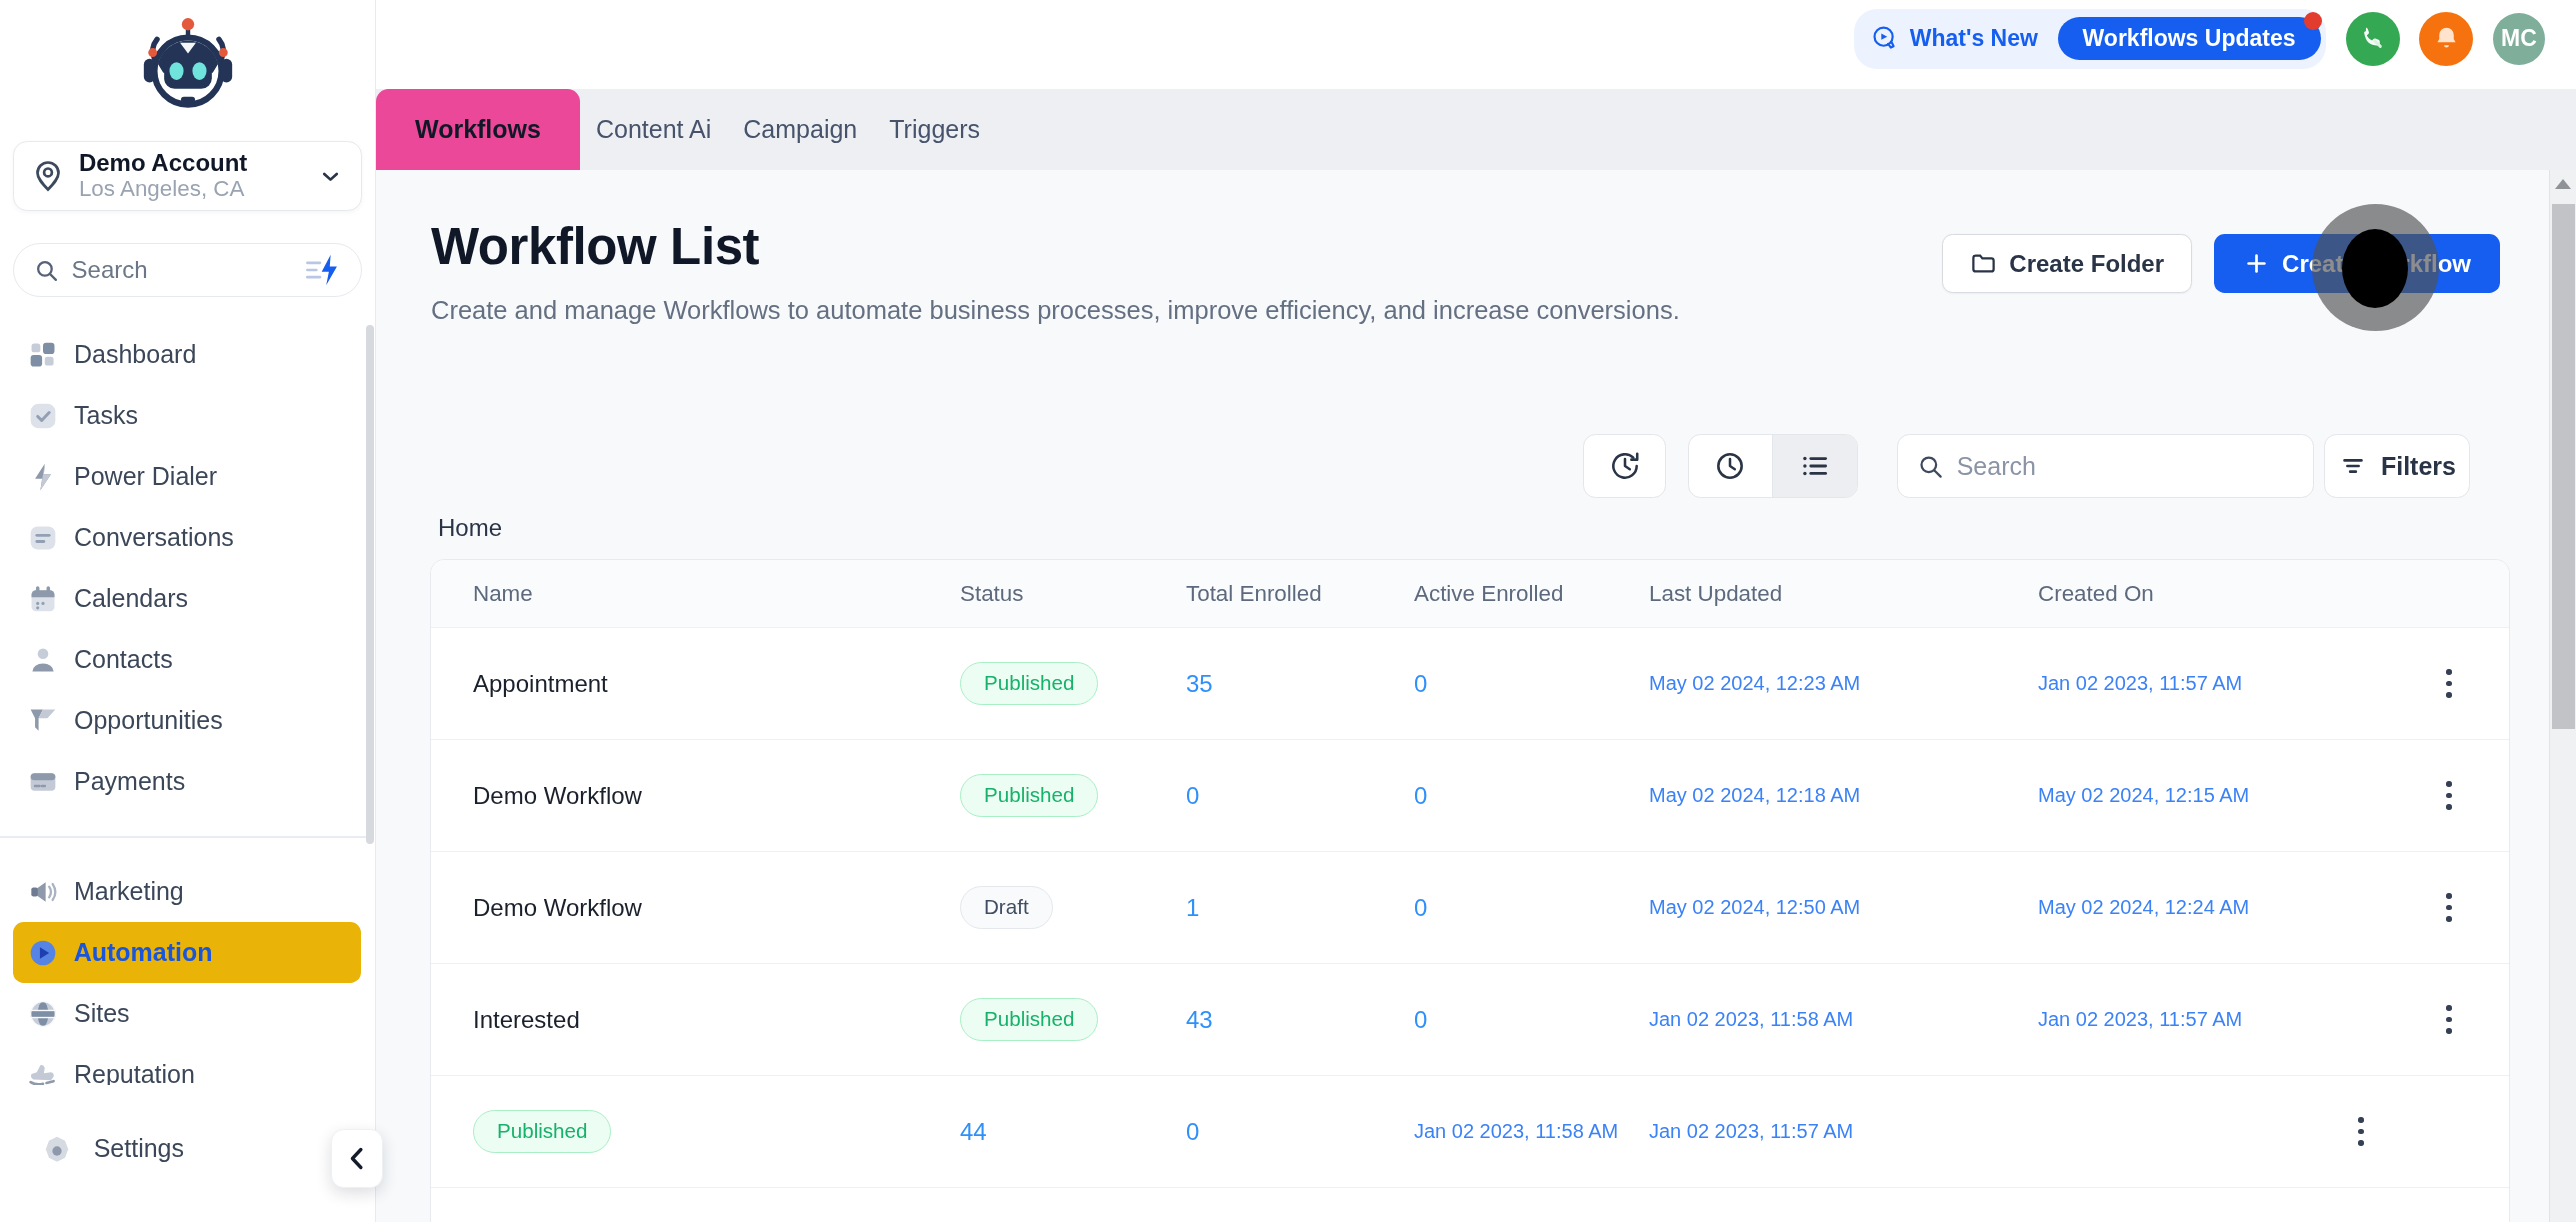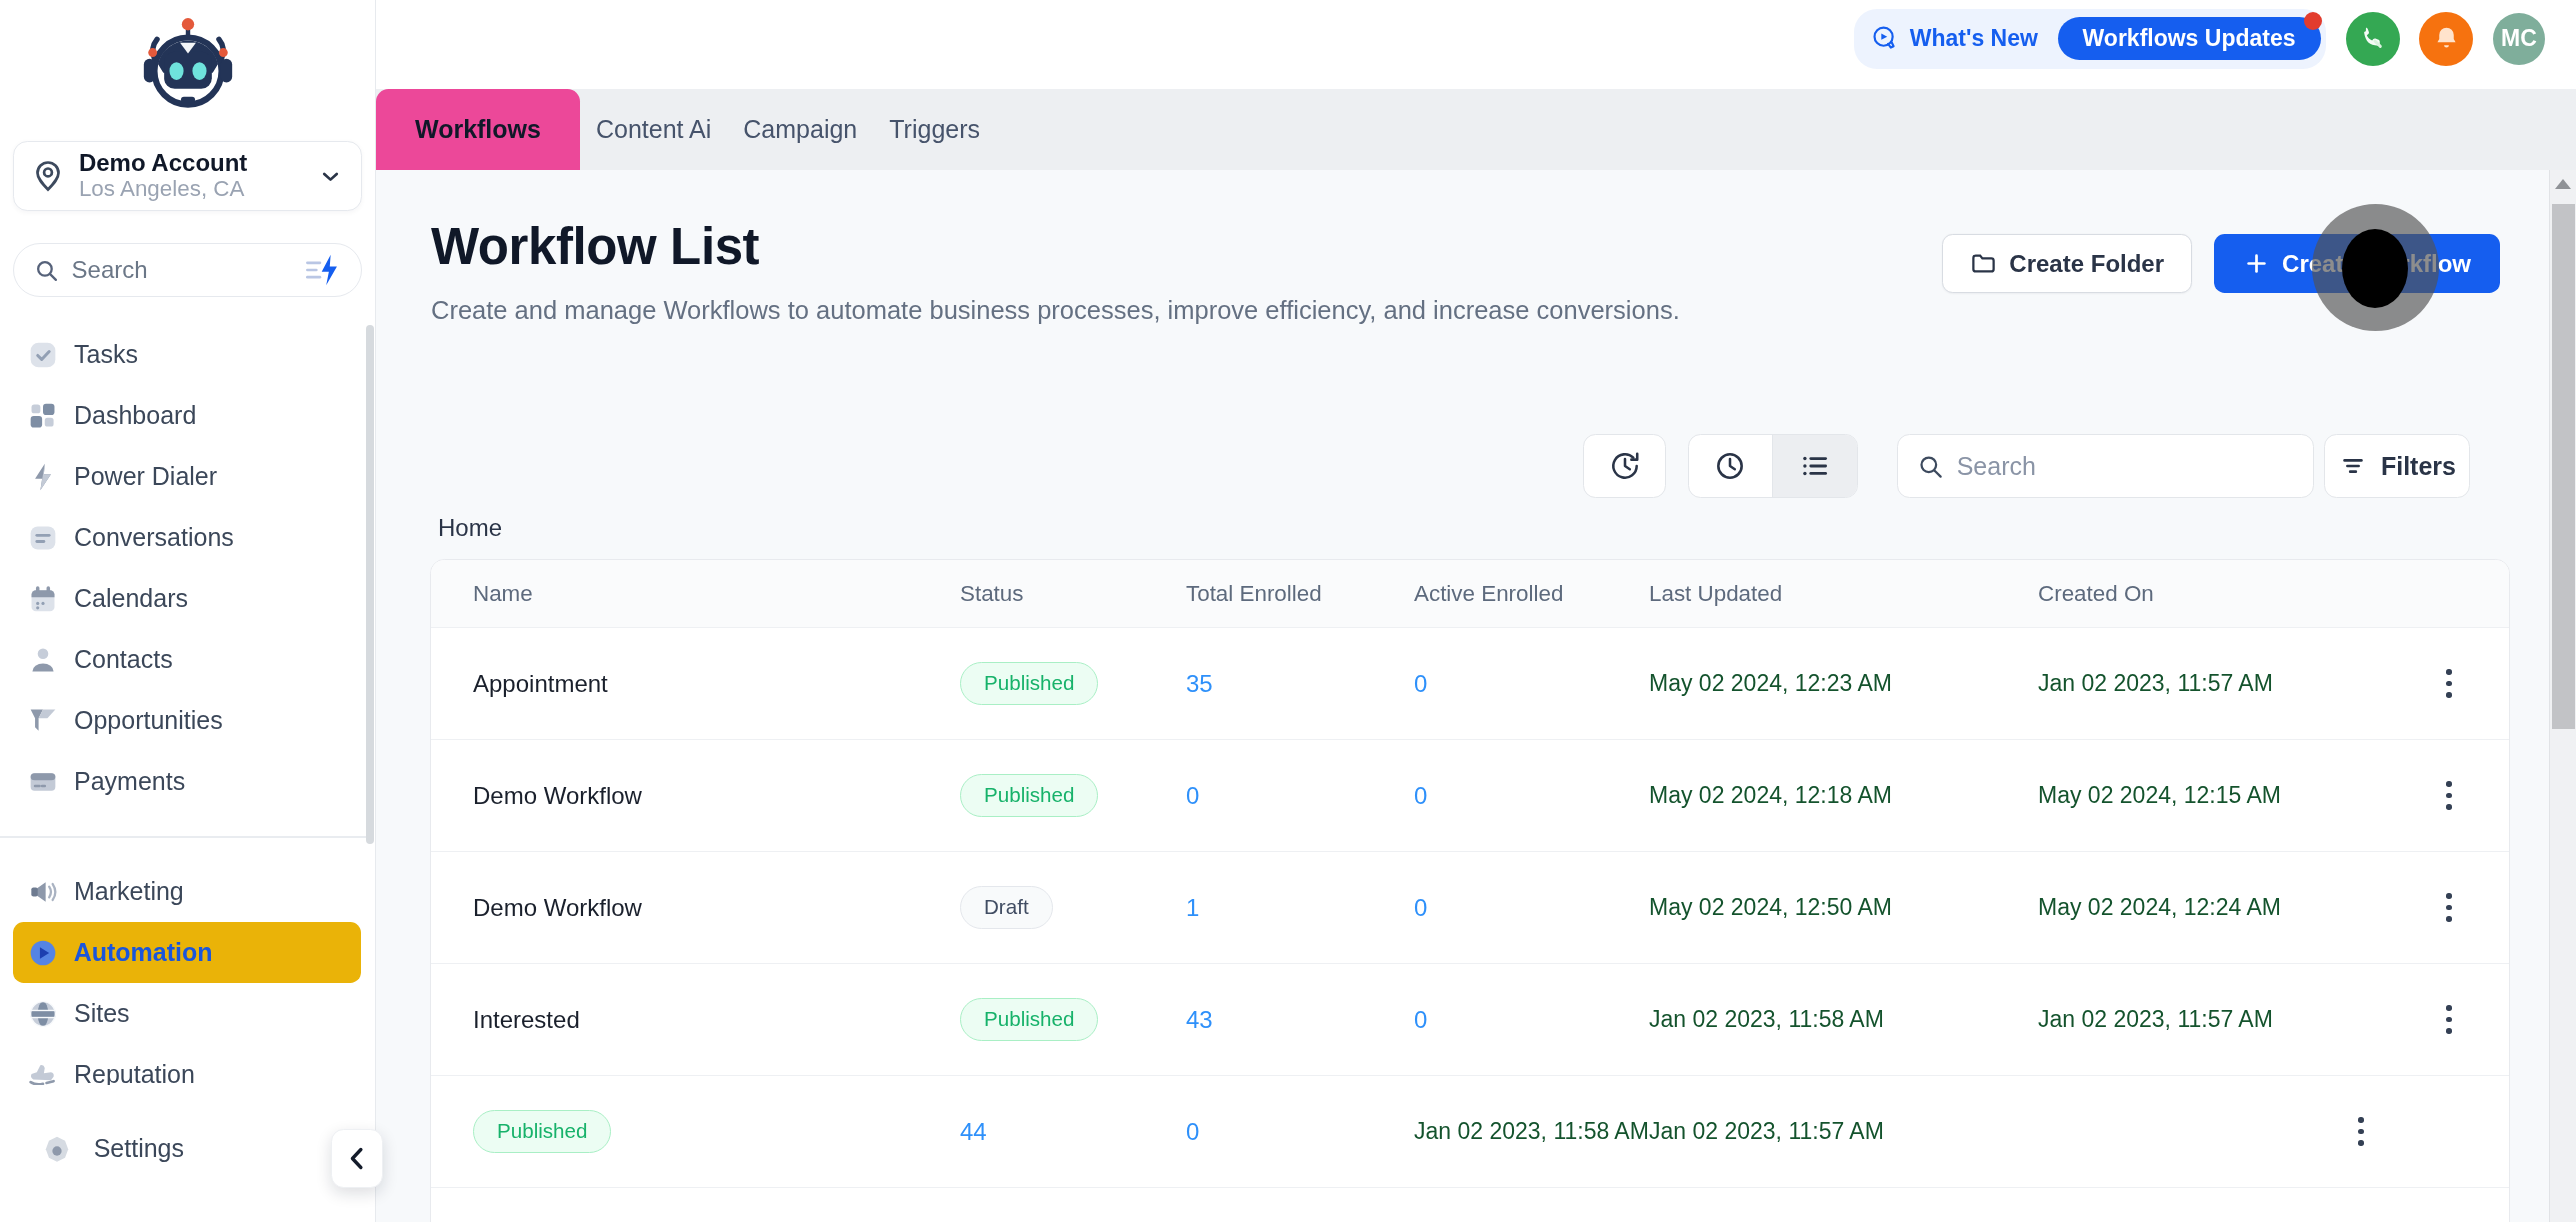--- a/index.html
+++ b/index.html
@@ -71,21 +71,21 @@
   .card { position:absolute; left:54px; top:389px; width:2080px; height:707px; background:#fff; border:1.8px solid #e8eaee; border-radius:14.3px; overflow:hidden; }
   .trow { display:grid; grid-template-columns:487px 226px 228px 235px 389px 383px 1fr; align-items:center; padding-left:42px; }
   .thead { height:68px; background:#fafbfc; border-bottom:1.8px solid #eef0f3; }
   .thead .th { font-size:22.4px; font-weight:500; color:#5d6a7d; }
   .trow.datarow { height:112px; border-bottom:0.9px solid #eef0f3; background:#fff; }
   .cell-name { font-size:24px; font-weight:500; color:#1a202c; }
   .badge { display:inline-block; padding:8px 23px; border-radius:894px; font-size:20.6px; font-weight:500; line-height:1.2; }
   .badge.published { background:#ecfdf3; border:1.8px solid #a9efc5; color:#17b26a; }
   .badge.draft { background:#f8fafb; border:1.8px solid #e4e7ec; color:#414d63; }
   .cell-num { font-size:24px; font-weight:500; color:#2e90fa; cursor:pointer; }
-  .cell-date { font-size:23px; color:#14532d; }
+  .cell-date { font-size:20px; color:#3b82f6; }
   .kebab { justify-self:end; margin-right:52px; display:flex; flex-direction:column; gap:6.3px; cursor:pointer; padding:5.4px; }
   .kebab i { width:5.4px; height:5.4px; border-radius:50%; background:#344054; display:block; }
 
   
   .page-scrollbar { position:absolute; right:0; top:170px; width:27px; bottom:0; background:#f0f1f3; border-left:0.9px solid #e1e3e6; z-index:6; }
   .scroll-up { position:absolute; top:9px; left:0; width:100%; display:flex; justify-content:center; cursor:pointer; }
   .scroll-up .tri { width:0; height:0; border-left:8px solid transparent; border-right:8px solid transparent; border-bottom:10.7px solid #8f9296; }
   .scroll-thumb { position:absolute; left:1.8px; top:34px; width:23px; height:525px; background:#c2c3c6; cursor:grab; }
 
   
@@ -143,33 +143,33 @@
       <line x1="6" y1="12" x2="20" y2="12" stroke="#b9c6e4" stroke-width="3" stroke-linecap="round"></line>
       <line x1="6" y1="20" x2="16" y2="20" stroke="#b9c6e4" stroke-width="3" stroke-linecap="round"></line>
       <line x1="6" y1="28" x2="20" y2="28" stroke="#b9c6e4" stroke-width="3" stroke-linecap="round"></line>
       <path d="M32 3 L22 22 h8 l-3 15 L39 16 h-8 z" fill="#155eef"></path>
     </svg>
   </div>
 
   <nav class="nav nav-top">
     <div class="nav-item">
       <svg width="30" height="30" viewBox="0 0 34 34">
-        <rect x="3" y="3" width="28" height="28" rx="9" fill="#dde2ea"></rect>
-        <path d="M11 17.5 l4.5 4.5 L24 13" stroke="#93a0b4" stroke-width="3.4" fill="none" stroke-linecap="round" stroke-linejoin="round"></path>
-      </svg>
-      <span class="label">Tasks</span>
-    </div>
-    <div class="nav-item">
-      <svg width="30" height="30" viewBox="0 0 34 34">
         <rect x="4" y="4" width="10" height="10" rx="3" fill="#c6cdd9"></rect>
         <rect x="17" y="3" width="13" height="13" rx="3.5" fill="#7e8ea4"></rect>
         <rect x="3" y="17" width="13" height="13" rx="3.5" fill="#7e8ea4"></rect>
         <rect x="19" y="19" width="10" height="10" rx="3" fill="#c6cdd9"></rect>
       </svg>
       <span class="label">Dashboard</span>
+    </div>
+    <div class="nav-item">
+      <svg width="30" height="30" viewBox="0 0 34 34">
+        <rect x="3" y="3" width="28" height="28" rx="9" fill="#dde2ea"></rect>
+        <path d="M11 17.5 l4.5 4.5 L24 13" stroke="#93a0b4" stroke-width="3.4" fill="none" stroke-linecap="round" stroke-linejoin="round"></path>
+      </svg>
+      <span class="label">Tasks</span>
     </div>
     <div class="nav-item">
       <svg width="30" height="30" viewBox="0 0 34 34">
         <path d="M19 2 L8 19 h8 L14 32 L26 14 h-8 z" fill="#8e99ab"></path>
         <path d="M19 2 L14 32 L26 14 h-8 z" fill="#c3cad6"></path>
       </svg>
       <span class="label">Power Dialer</span>
     </div>
     <div class="nav-item">
       <svg width="30" height="30" viewBox="0 0 34 34">

